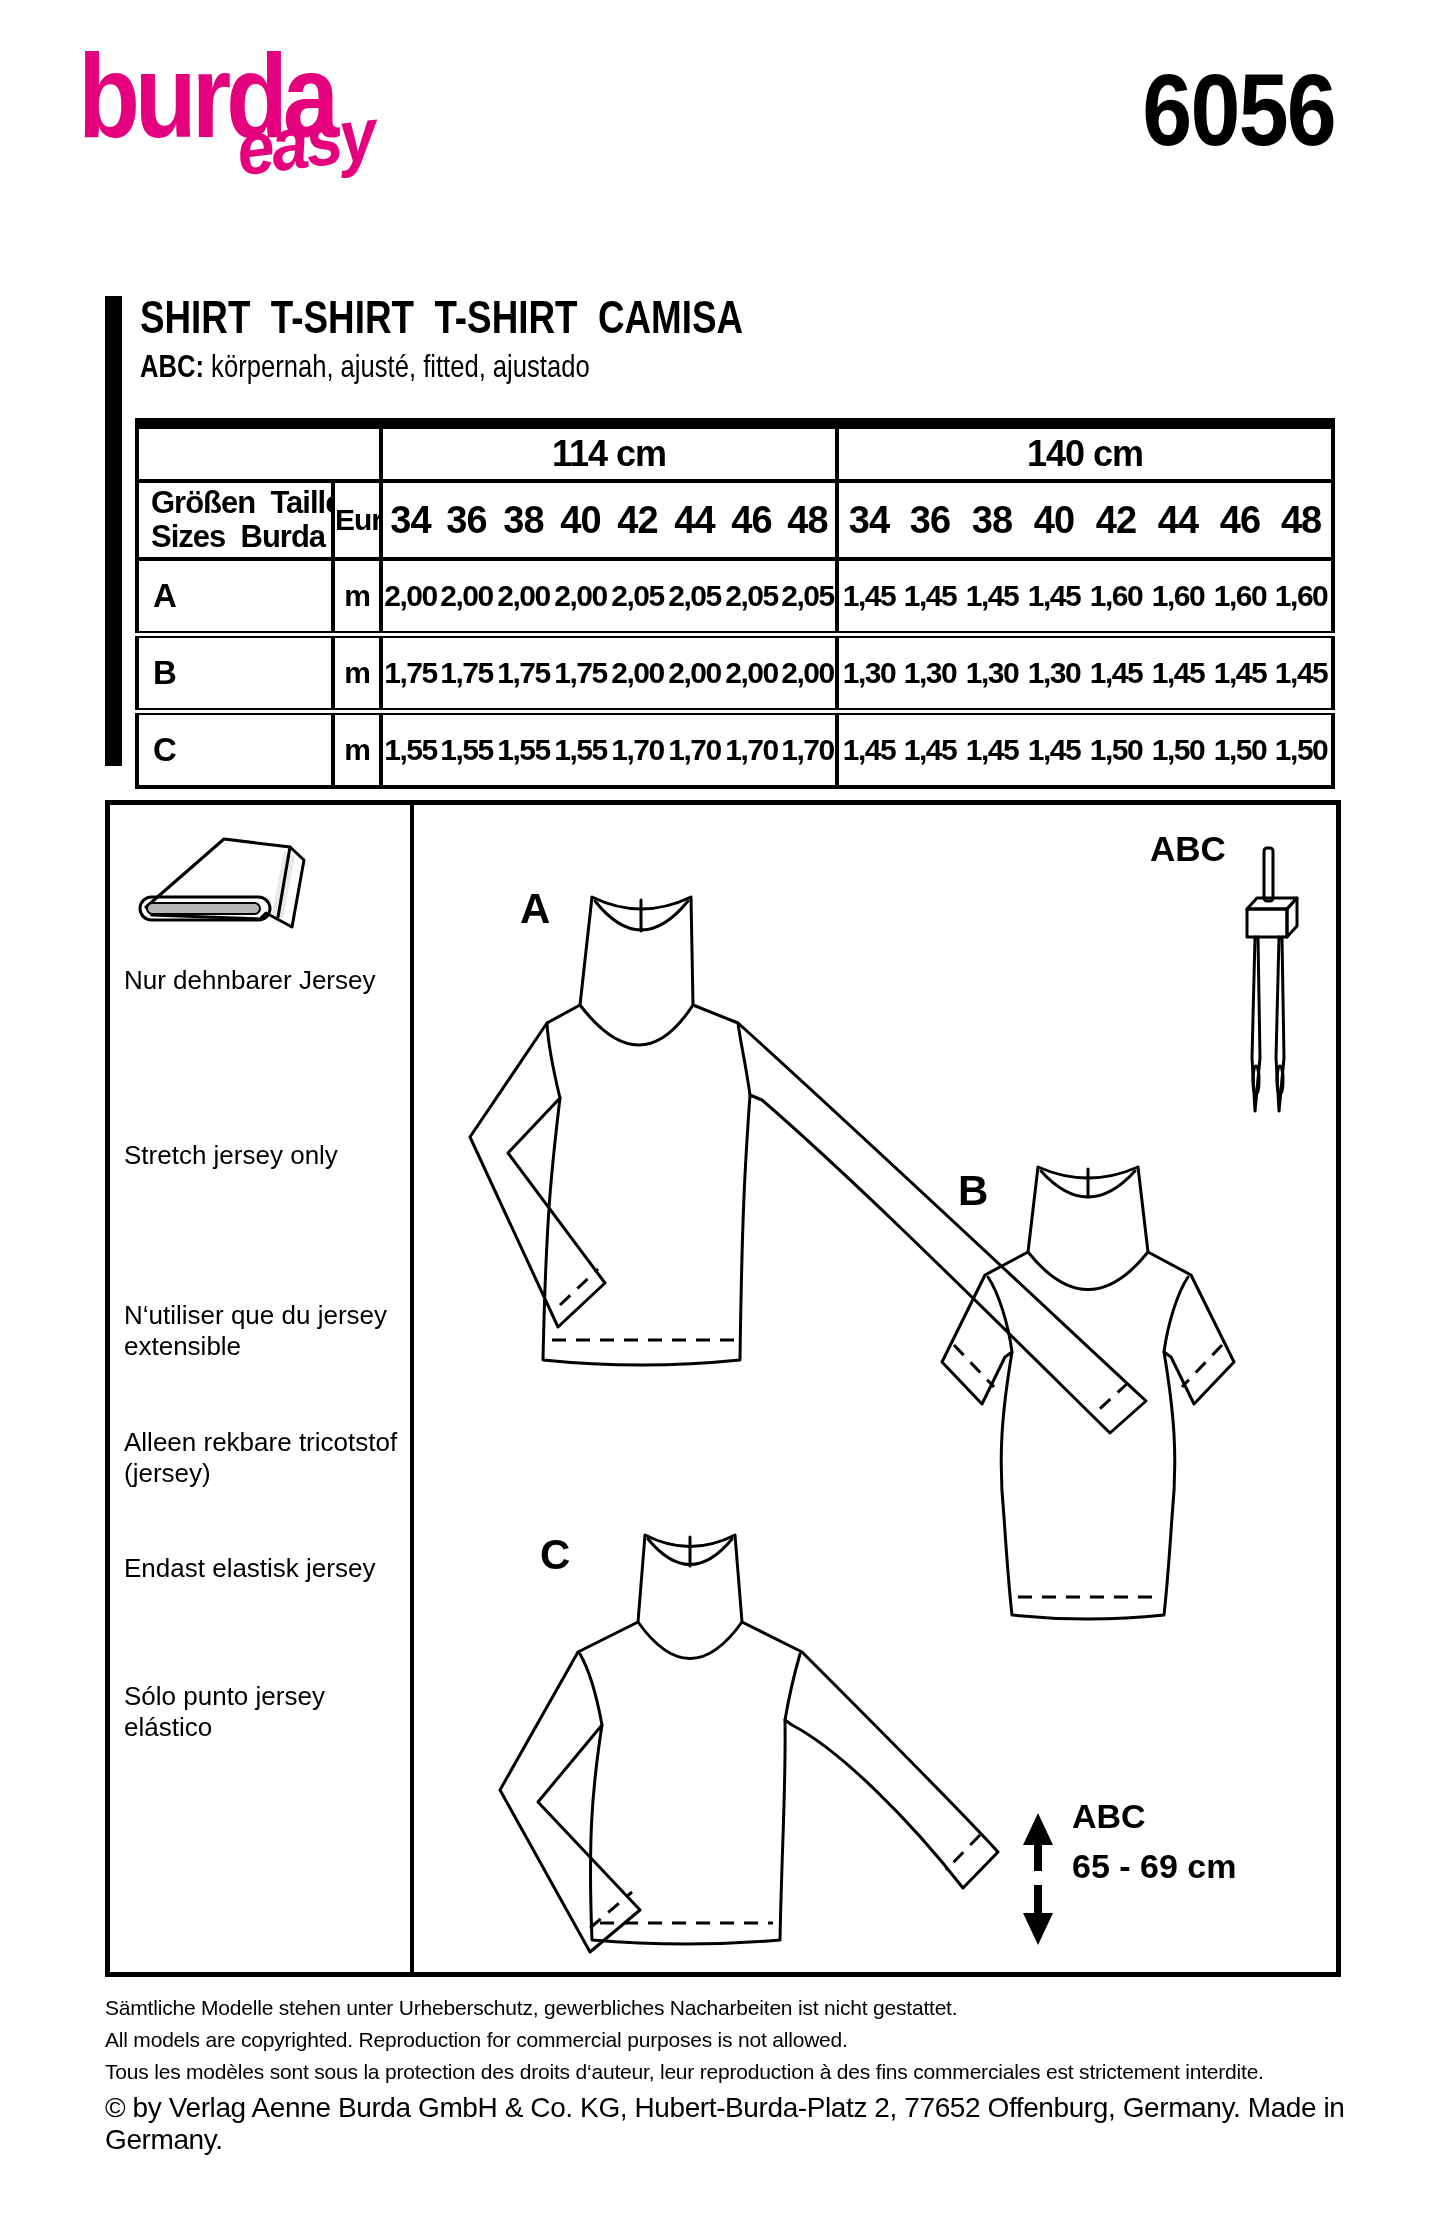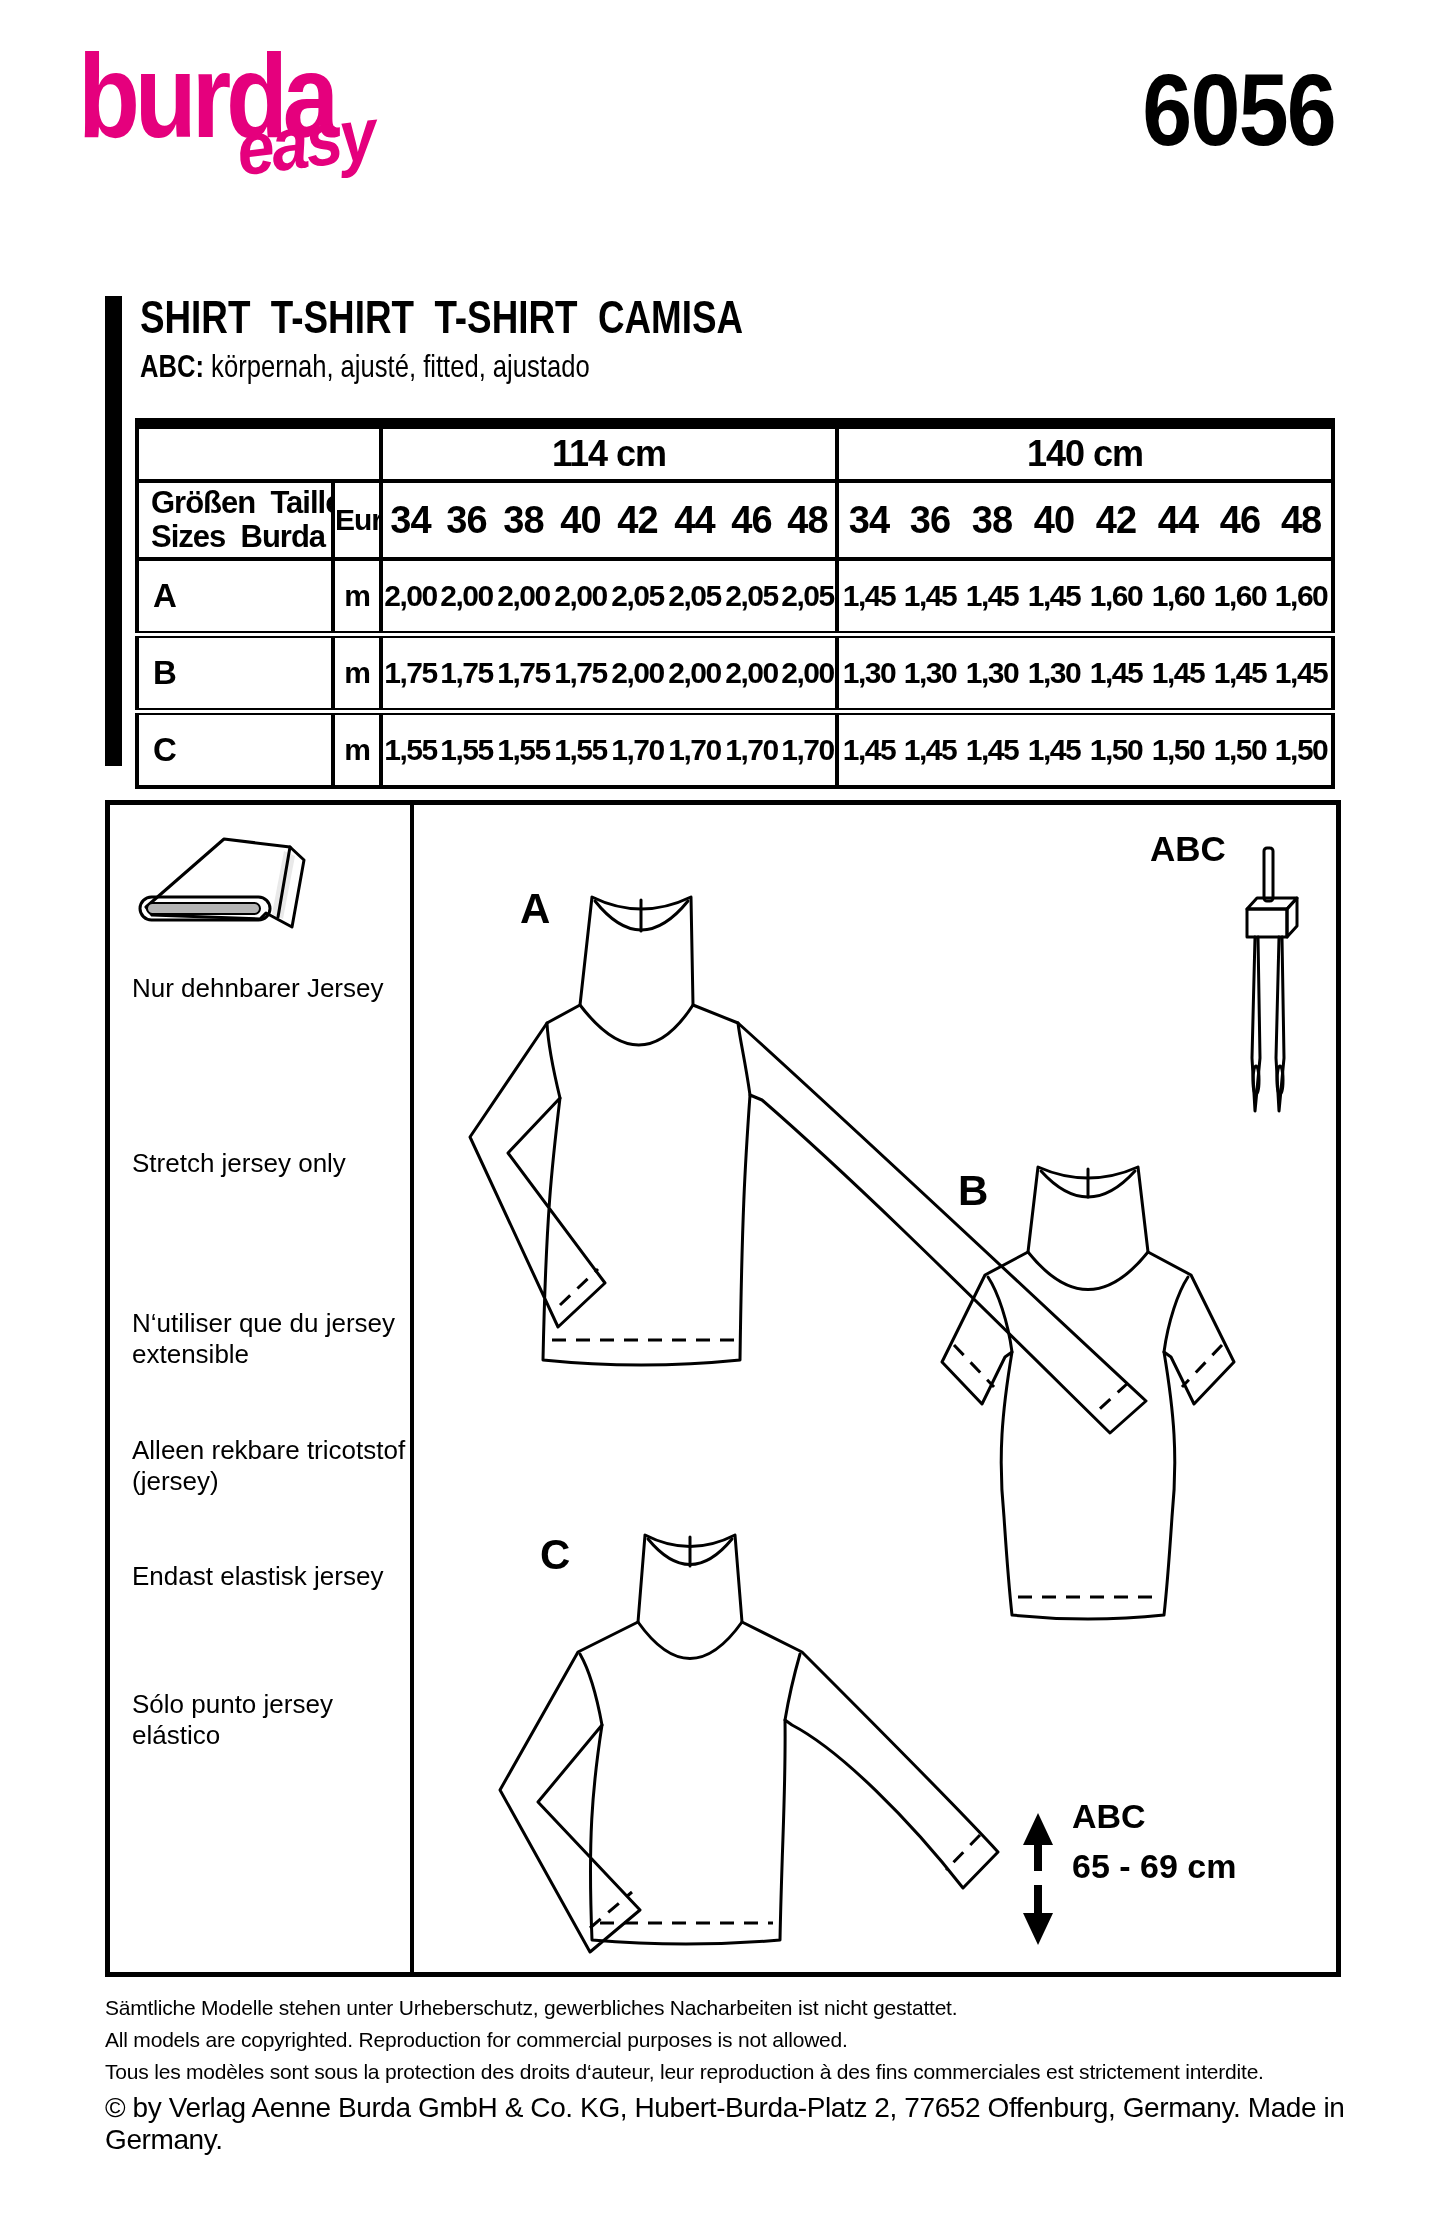--- a/index.html
+++ b/index.html
@@ -38,21 +38,21 @@
   #fabric-table td.sec{border-left:4px solid #000;}
   #fabric-table td.eur{border-left:4px solid #000;border-right:4px solid #000;font-size:30px;}
   #fabric-table td.lbl{text-align:left;padding-left:12px;font-size:31px;line-height:34px;white-space:pre;}
   #fabric-table td.rowlbl{text-align:left;padding-left:14px;font-size:33px;}
   #fabric-table td.s1{border-left:4px solid #000;}
   #fabric-table td.val{letter-spacing:-1.5px;font-size:30px;}
 
   
   #draw-box{left:105px;top:800px;width:1236px;height:1177px;border:5px solid #000;box-sizing:border-box;}
   #draw-divider{left:300px;top:0;width:4px;height:1167px;background:#000;}
-  .note{left:22px;width:284px;font-size:26px;line-height:31px;white-space:pre-line;margin-top:8px;}
+  .note{left:14px;width:284px;font-size:26px;line-height:31px;white-space:pre-line;}
   #note-0{top:160px;} #note-1{top:335px;} #note-2{top:495px;}
   #note-3{top:622px;} #note-4{top:748px;} #note-5{top:876px;}
   .view-label{font-size:42px;font-weight:700;}
   #label-a{left:410px;top:80px;} #label-b{left:848px;top:362px;} #label-c{left:430px;top:726px;}
   #needle-label{left:1040px;top:24px;font-size:35px;font-weight:700;}
   #len-label{left:962px;top:992px;font-size:34px;font-weight:700;}
   #len-value{left:962px;top:1042px;font-size:34px;font-weight:700;}
 
   
   .foot-line{left:105px;width:1260px;font-size:21px;letter-spacing:-0.2px;}

